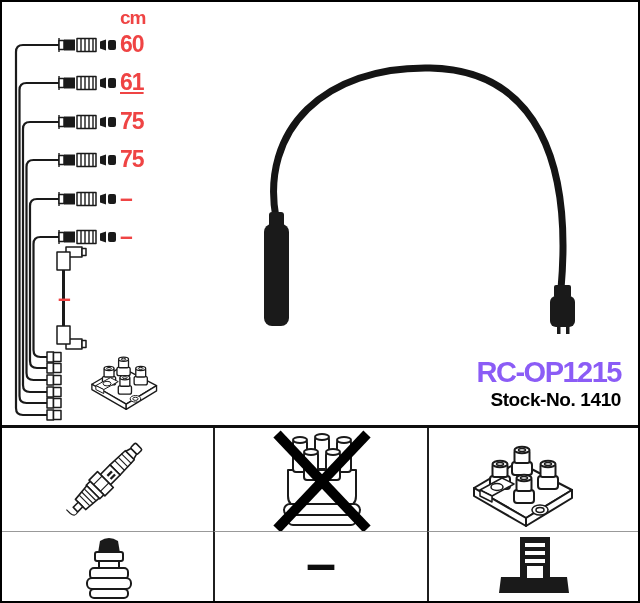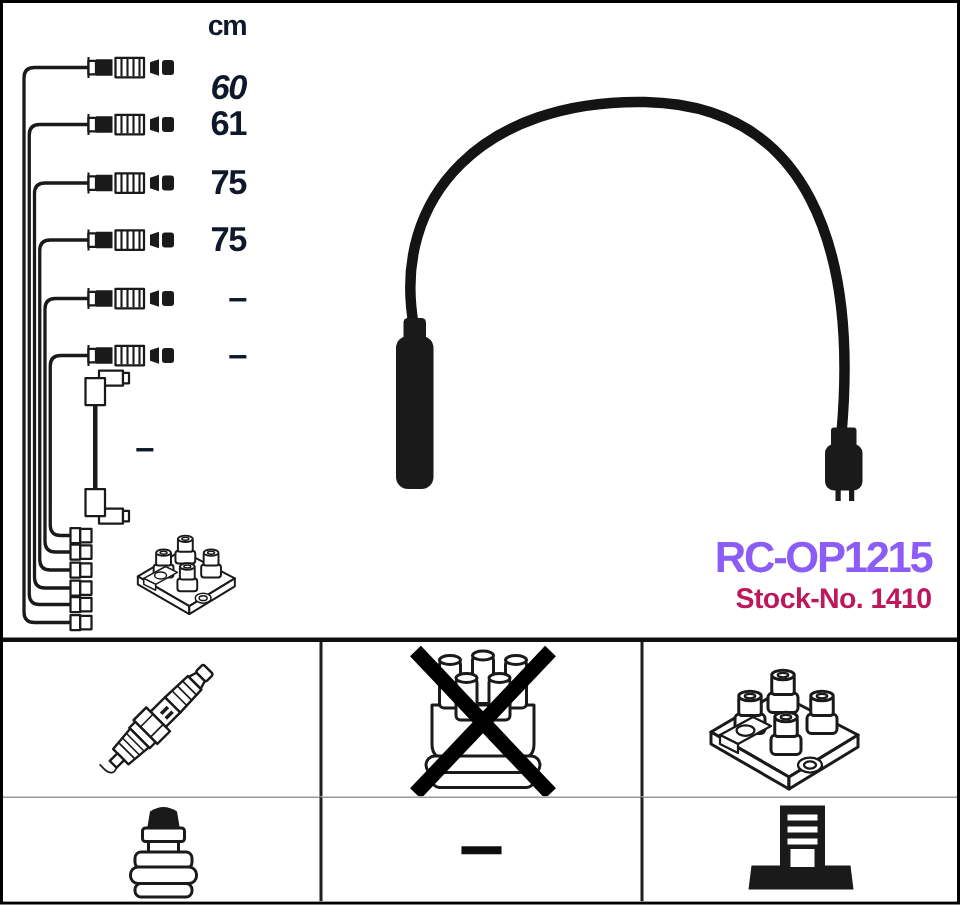--- a/index.html
+++ b/index.html
@@ -16,32 +16,32 @@
   svg .ln  { stroke:#1a1a1a; stroke-width:1.4; fill:none; }
   svg .wire{ stroke:#1a1a1a; stroke-width:2.2; fill:none; stroke-linecap:round; }
   svg .wire3{ stroke:#1a1a1a; stroke-width:3; fill:none; }
   svg .cable{ stroke:#141414; stroke-width:7; fill:none; stroke-linecap:round; }
   svg .xmark{ stroke:#000; stroke-width:10; fill:none; stroke-linecap:butt; }
 
   .diagram-svg{ position:absolute; left:0; top:0; }
 
   
   .len-label{
-    position:absolute; left:118px; width:44px; text-align:right;
-    font-weight:bold; font-size:23px; letter-spacing:-1px; line-height:24px; color:#0f172a;
+    position:absolute; left:118px; width:44px; text-align:left;
+    font-weight:bold; font-size:23px; letter-spacing:-1px; line-height:24px; color:#ef4444;
   }
   .unit-label{ top:4px; font-size:19px; }
-  .len-0{ top:44px;font-style:italic; } .len-1{ top:68px; } .len-2{ top:107px; }
+  .len-0{ top:30px; } .len-1{ top:68px;text-decoration:underline; } .len-2{ top:107px; }
   .len-3{ top:145px; } .len-4{ top:184px; } .len-5{ top:222px; }
   .coil-len{ left:56px; top:284px; }
 
   
   .part-info{ position:absolute; right:17px; top:355px; text-align:right; }
   .part-number{ font-size:29px; font-weight:bold; letter-spacing:-1.5px; line-height:31px; color:#8b5cf6; }
-  .stock-number{ font-size:19px; font-weight:bold; letter-spacing:-0.4px; line-height:23px; color:#be185d; }
+  .stock-number{ font-size:19px; font-weight:bold; letter-spacing:-0.4px; line-height:23px; color:#000000; }
 
   
   .legend{
     position:absolute; left:0; right:0; bottom:0; height:176px;
     border-top:3px solid #0f0f0f;
     display:grid; grid-template-columns:211px 214px 1fr; grid-template-rows:103px 1fr;
     background:#fff;
   }
   .lcell{ display:flex; align-items:center; justify-content:center; overflow:hidden; }
   .bl{ border-left:2px solid #1f1f1f; }

